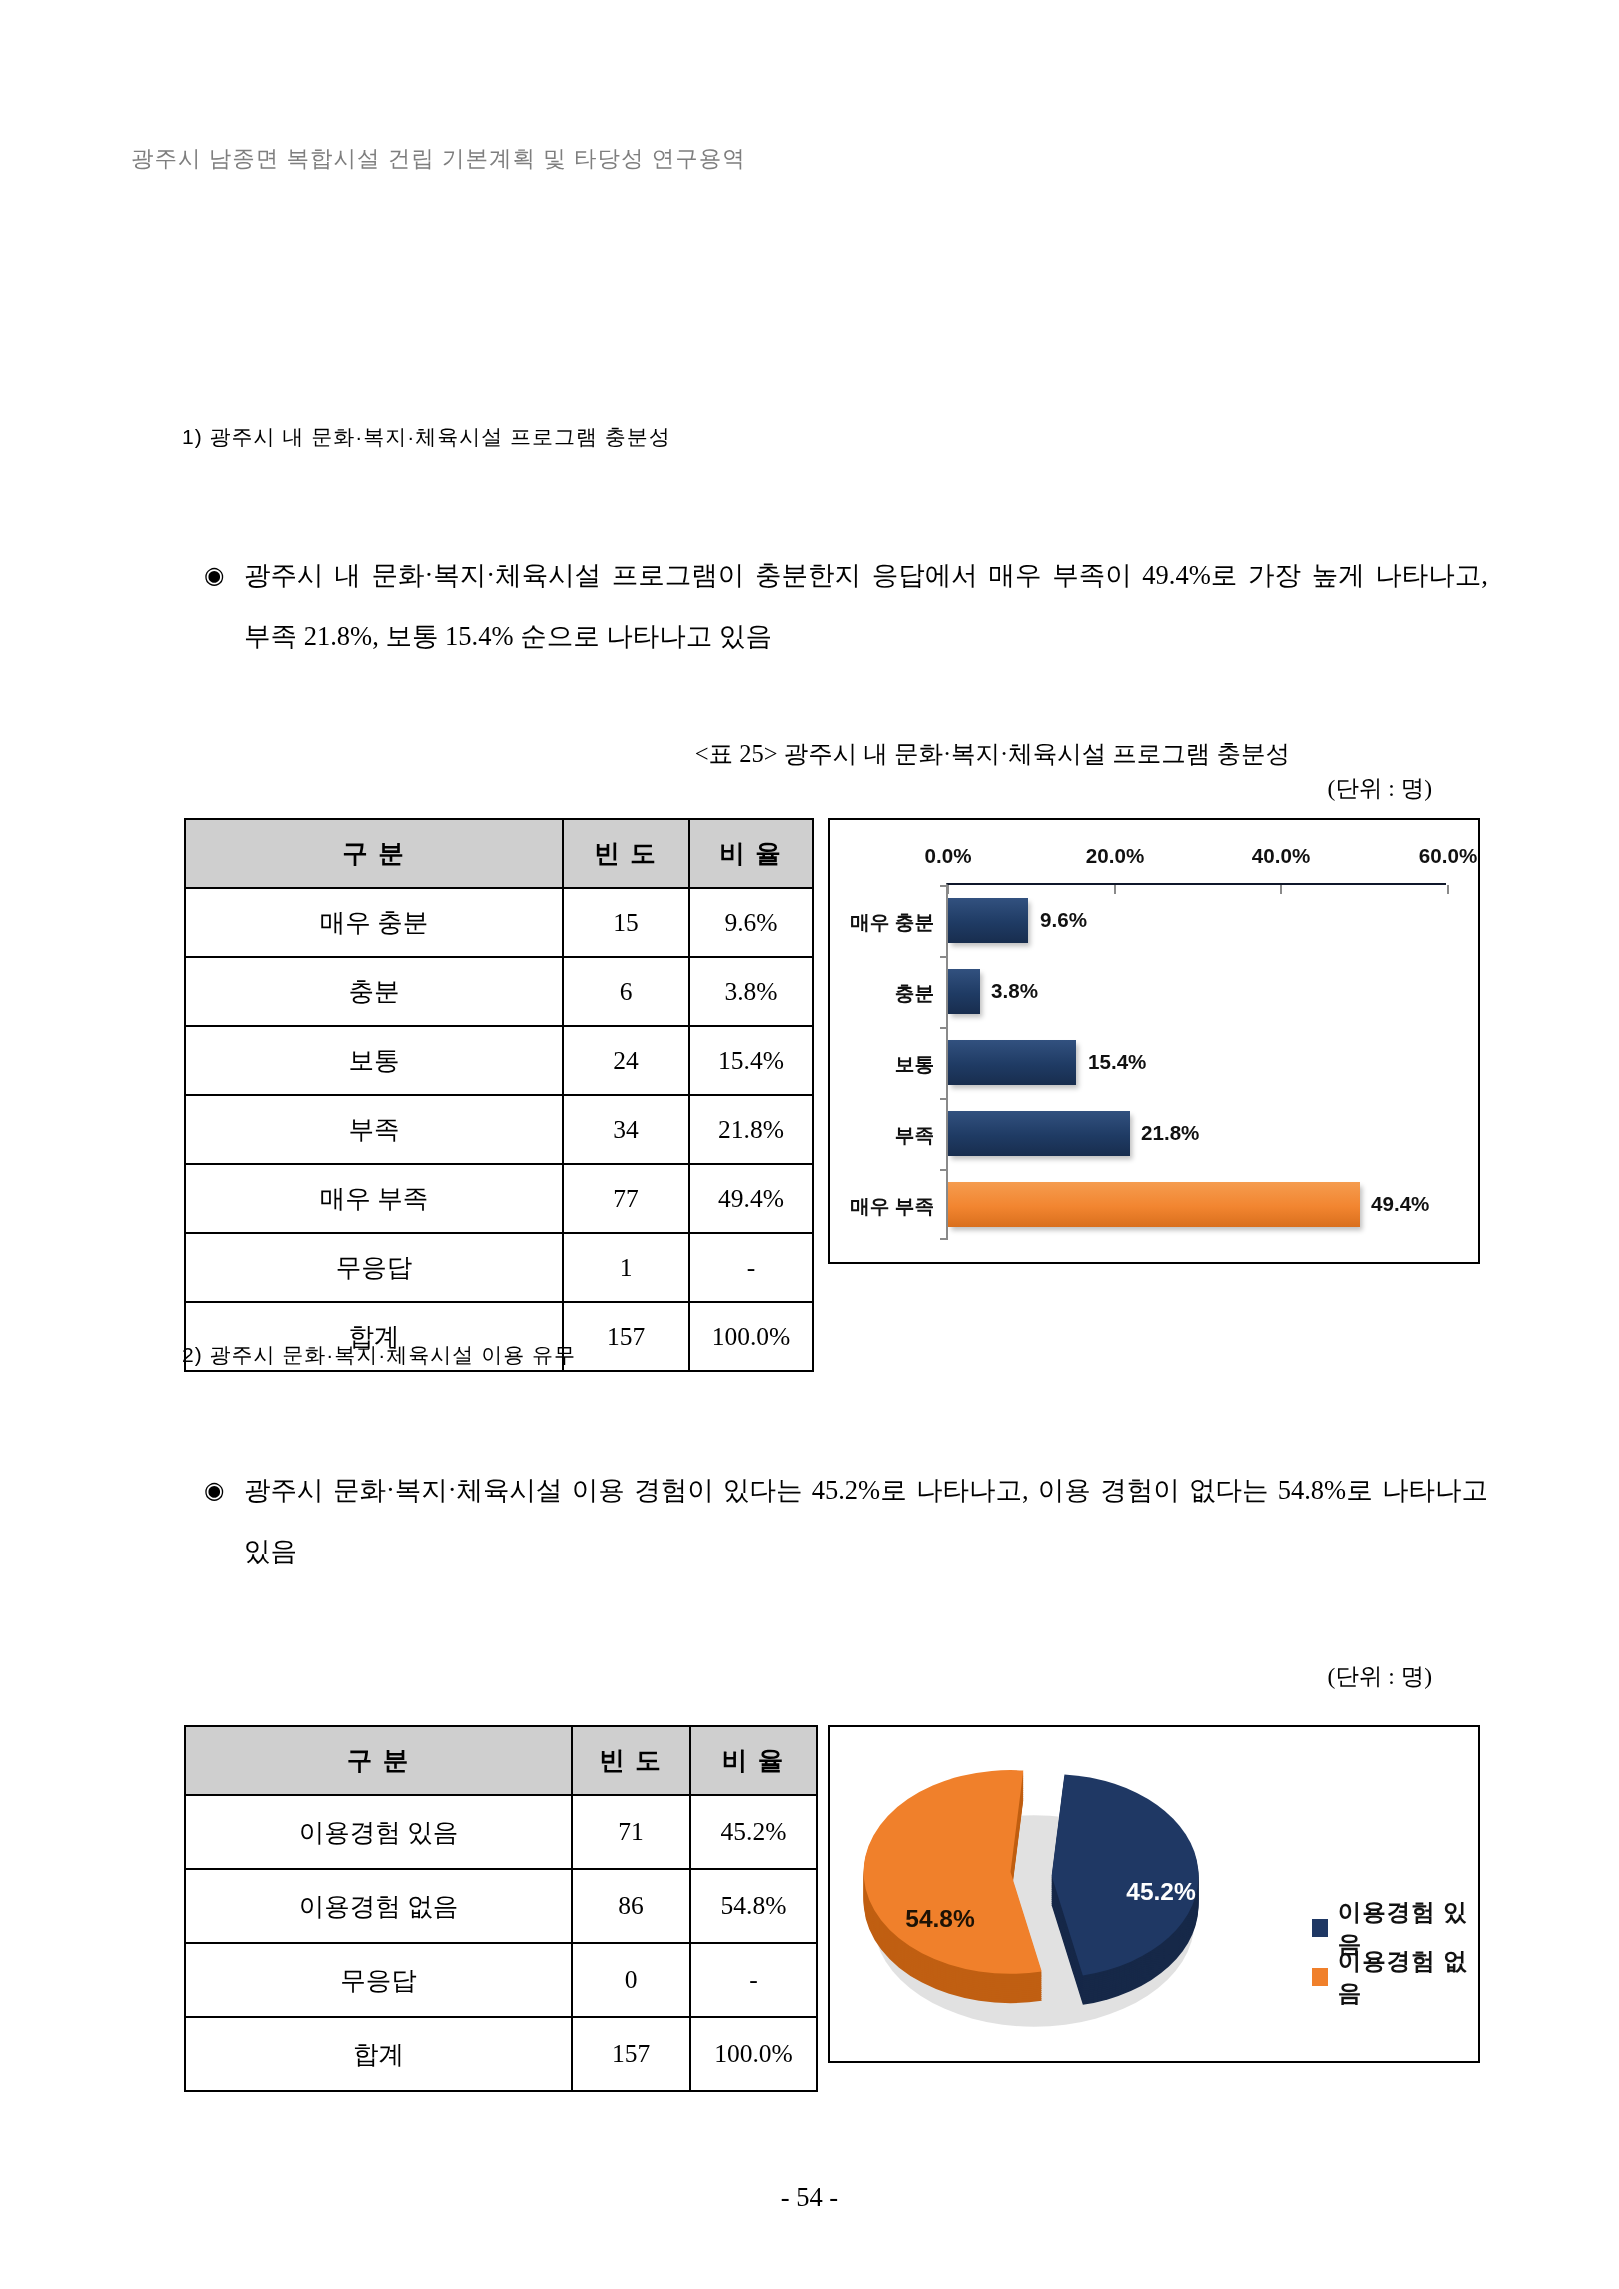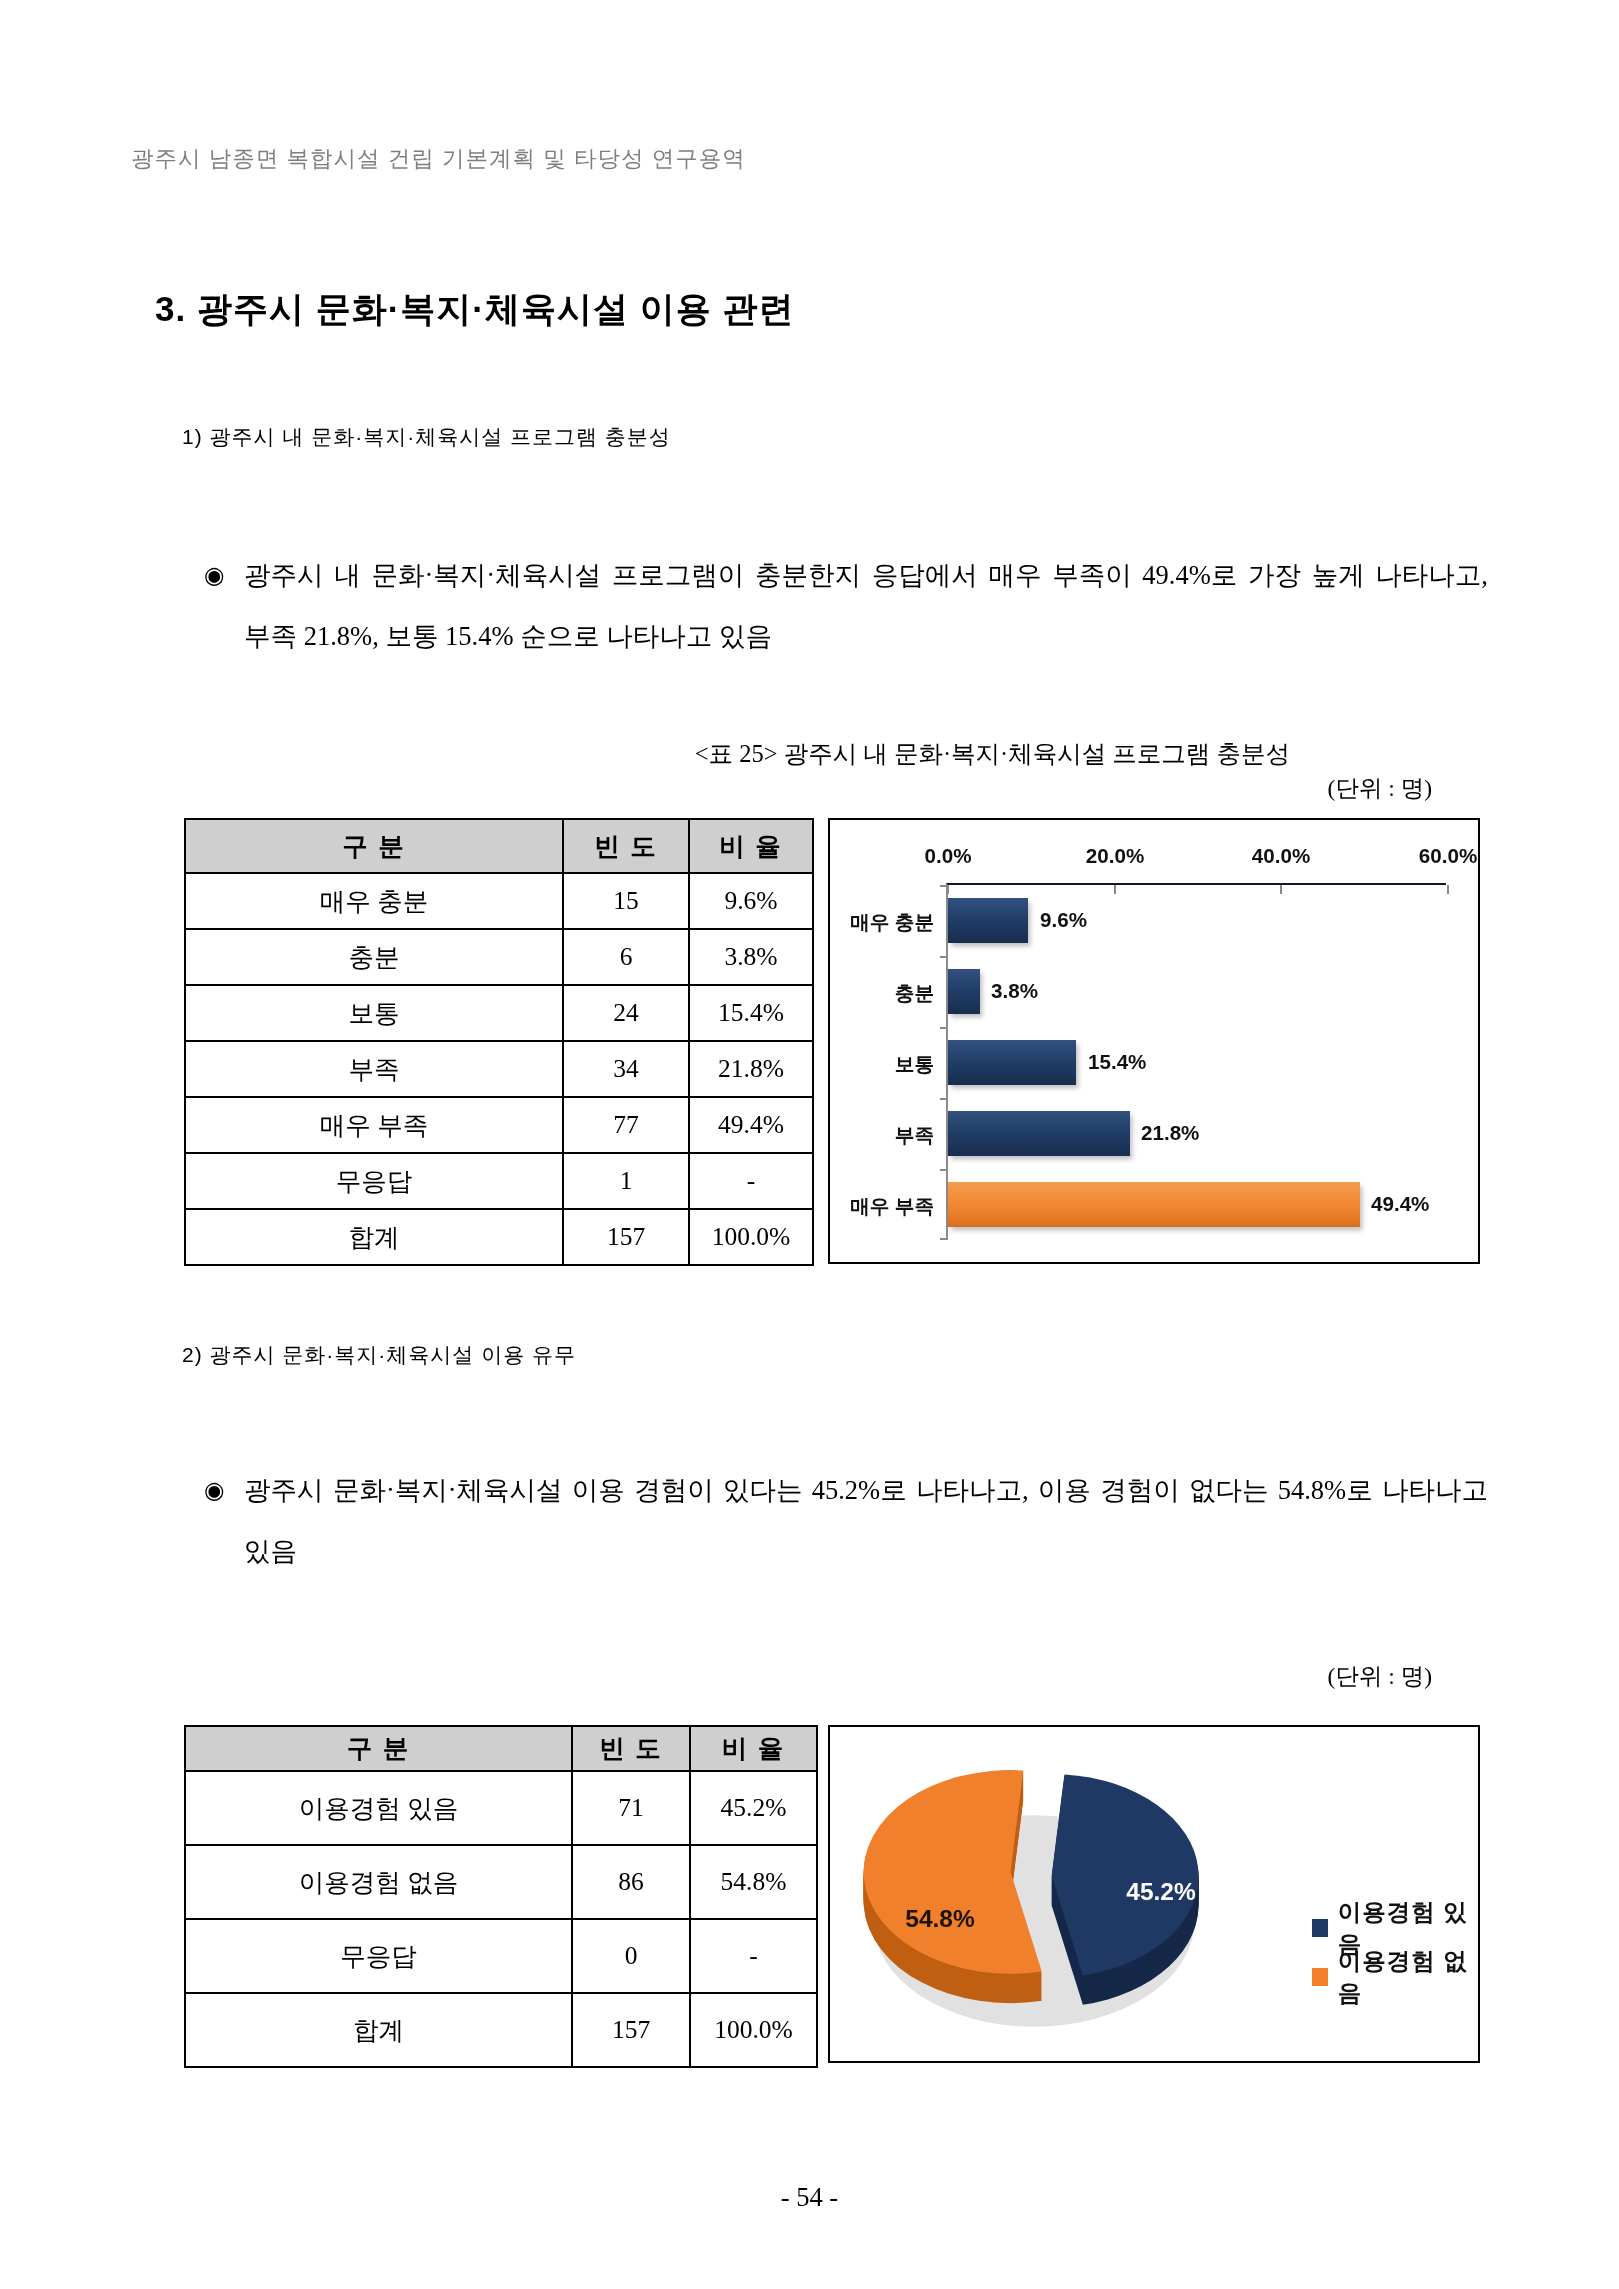--- a/index.html
+++ b/index.html
@@ -43,21 +43,21 @@
   .unit-label {
     left:1221px; width:211px; text-align:right; font-size:23.5px;
   }
   .unit25 { top:772px; }
   .unit26 { top:1660px; }
 
   table.dt { border-collapse:collapse; table-layout:fixed; background:#fff; }
   table.dt { border:2.9px solid #000; }
   table.dt th, table.dt td {
     border:2px solid #000; text-align:center; vertical-align:middle;
-    font-size:25.5px; padding:4px;
+    font-size:25.5px; padding:16px;
   }
   table.dt th {
     background:#cfcfcf; font-weight:bold; letter-spacing:2px;
   }
   .t25 { left:184px; top:818px; width:629px; }
   .t25 th { height:54px; }
   .t25 td { height:56px; }
   .t26 { left:184px; top:1725px; width:632px; }
   .t26 th { height:45px; }
   .t26 td { height:74px; }
@@ -120,21 +120,20 @@
     left:0; top:2182px; width:1619px; text-align:center; font-size:26.5px;
   }
 </style>
 </head>
 <body>
 
 <div class="page">
 
   <div class="abs running-header">광주시 남종면 복합시설 건립 기본계획 및 타당성 연구용역</div>
 
-  <div class="abs section-title">3. 광주시 문화·복지·체육시설 이용 관련</div>
 
   <div class="abs sub-title sub1-title">1) 광주시 내 문화·복지·체육시설 프로그램 충분성</div>
 
   <div class="abs bullet bullet1">
     <span class="bullet-marker">◉</span>
     <div class="bullet-text">광주시 내 문화·복지·체육시설 프로그램이 충분한지 응답에서 매우 부족이 49.4%로 가장 높게 나타나고, 부족 21.8%, 보통 15.4% 순으로 나타나고 있음</div>
   </div>
 
   <div class="abs tbl-caption caption25">&lt;표 25&gt; 광주시 내 문화·복지·체육시설 프로그램 충분성</div>
   <div class="abs unit-label unit25">(단위 : 명)</div>

